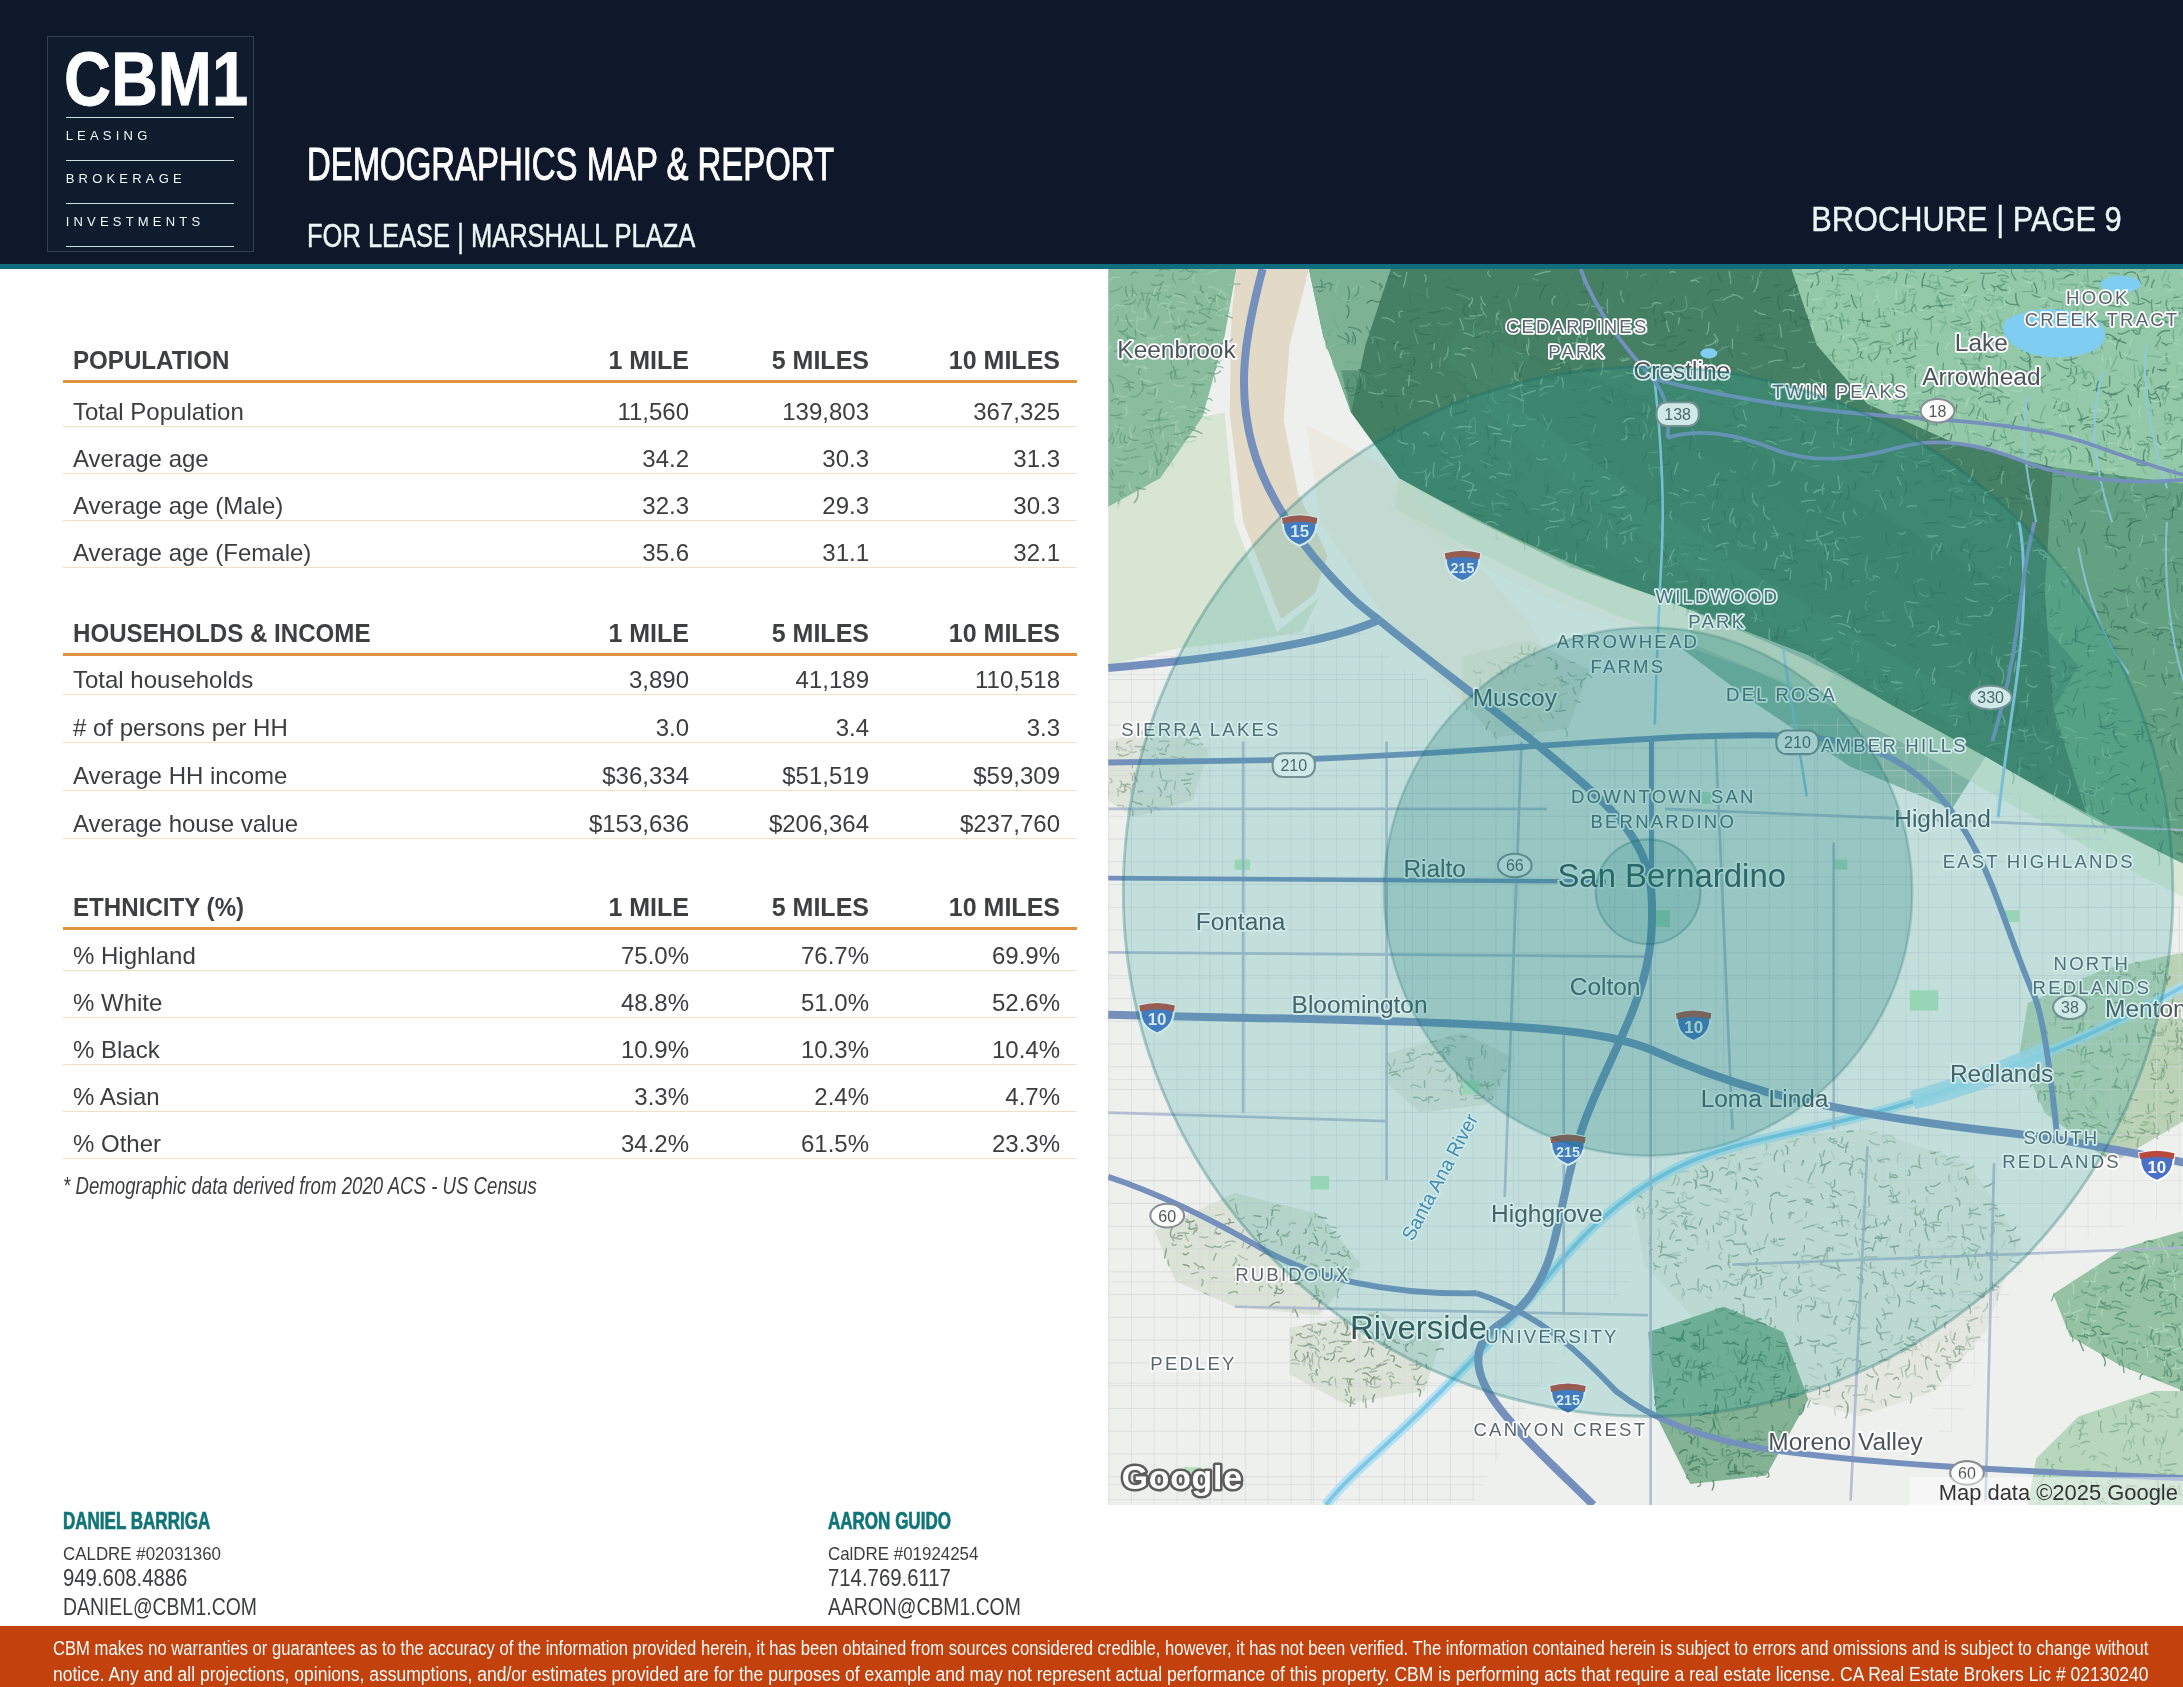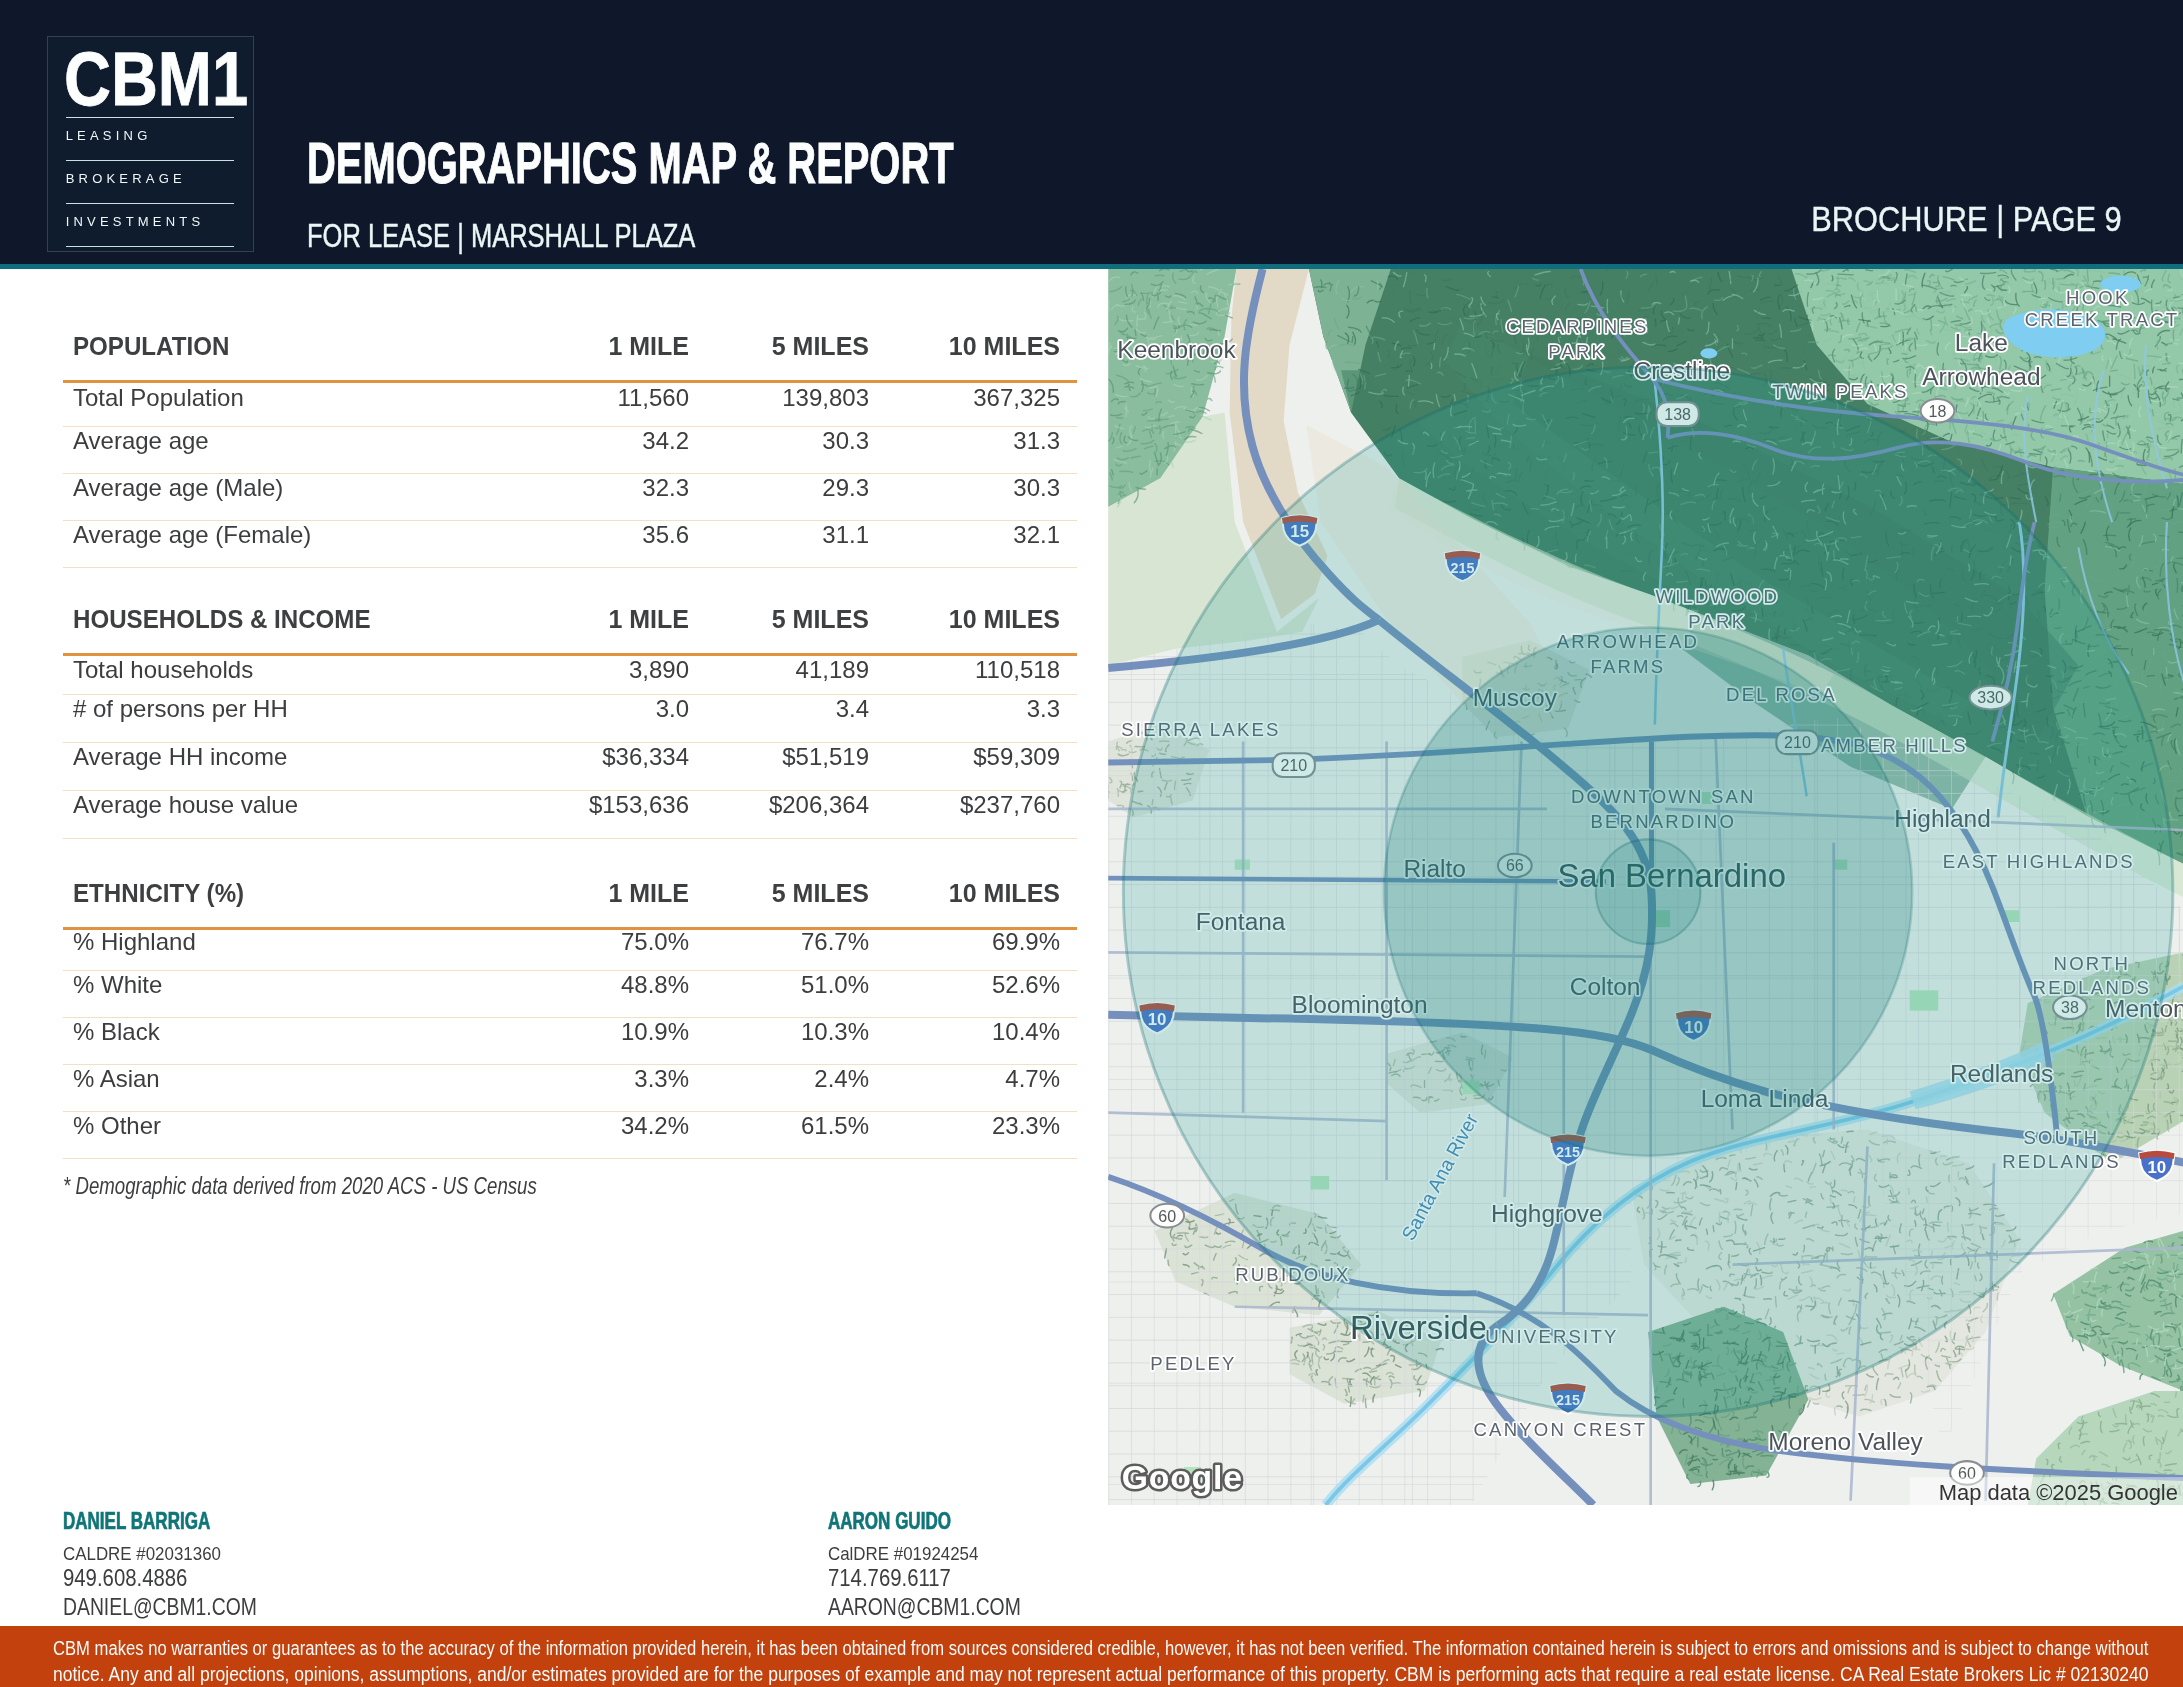--- a/index.html
+++ b/index.html
@@ -6,25 +6,25 @@
 html{overflow:hidden}
 body{width:2183px;height:1687px;position:relative;font-family:"Liberation Sans",sans-serif;background:#ffffff;overflow:hidden}
 .sx{display:inline-block;transform:scaleX(var(--s,1));transform-origin:0 50%;white-space:nowrap}
 .sxr{display:inline-block;transform:scaleX(var(--s,1));transform-origin:100% 50%;white-space:nowrap}
 .header{position:absolute;left:0;top:0;width:2183px;height:264px;background:#0f172a}
 .header:after{content:"";position:absolute;left:0;bottom:-5px;width:100%;height:5px;background:#0f6e7d}
 .logo{position:absolute;left:47px;top:36px;width:207px;height:216px;background:rgba(10,75,82,0.10);border:0.8px solid rgba(255,255,255,0.16);box-sizing:border-box}
 .logo .cbm{position:absolute;left:16px;top:4.2px;font-size:76px;line-height:76px;font-weight:bold;color:#fdfefe;-webkit-text-stroke:0.8px #fdfefe}
 .logo .l1{position:absolute;left:17.7px;height:1.3px;background:#c6e2e2;width:168px}
 .logo .word{position:absolute;left:17.7px;font-size:13px;font-weight:normal;color:#f0f8f8;letter-spacing:4.2px}
-.title{position:absolute;left:307px;top:135px;font-size:57px;font-weight:bold;color:#fcfdfd;line-height:57px;-webkit-text-stroke:1px #fcfdfd}
+.title{position:absolute;left:307px;top:135px;font-size:47px;font-weight:normal;color:#fcfdfd;line-height:57px;-webkit-text-stroke:1px #fcfdfd}
 .subtitle{position:absolute;left:307px;top:216px;font-size:34px;color:#eaf5f5;line-height:39px;-webkit-text-stroke:0.5px #eaf5f5}
 .pageno{position:absolute;right:61px;top:201px;font-size:35px;color:#eaf5f5;line-height:35px;text-align:right;-webkit-text-stroke:0.4px #eaf5f5}
 .tbl{position:absolute;left:63px;width:1014px}
-.trow{display:flex;align-items:flex-start;box-sizing:border-box}
+.trow{display:flex;align-items:flex-end;box-sizing:border-box}
 .c0{width:472px;box-sizing:border-box;padding-left:10px}
 .c1{width:154px;text-align:right}
 .c2{width:180px;text-align:right}
 .c3{width:191px;text-align:right}
 .thead .trow{height:43px;font-weight:bold;font-size:25px;color:#3e3f41;position:relative;top:-5px}
 .thead .c0 .sx,.thead .c1,.thead .c2,.thead .c3{font-size:25px}
 .tbody .trow{height:47px;font-size:24px;color:#3c3d3f;border-bottom:1.7px solid #f3e0c2}
 .tb5 .trow{height:47px}
 .oline{height:3.4px;background:#e0923f}
 .footnote{position:absolute;left:63px;top:1173px;font-size:23.6px;font-style:italic;color:#3c3d3f}

